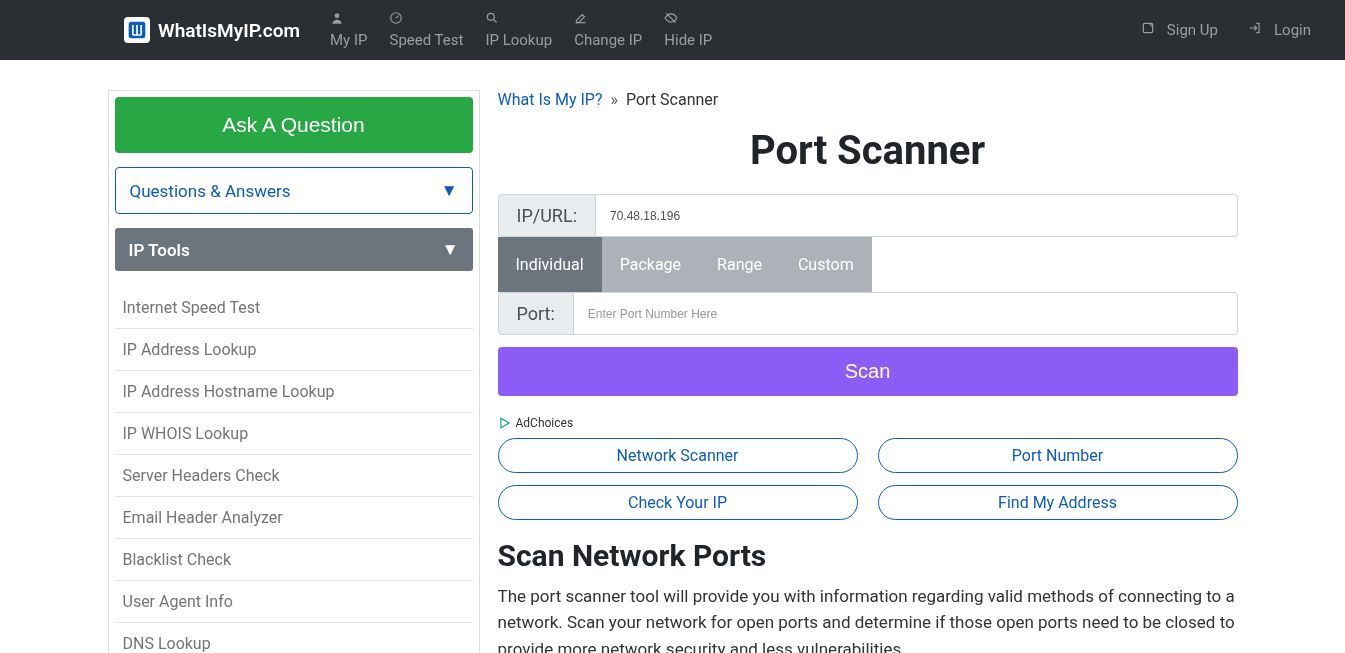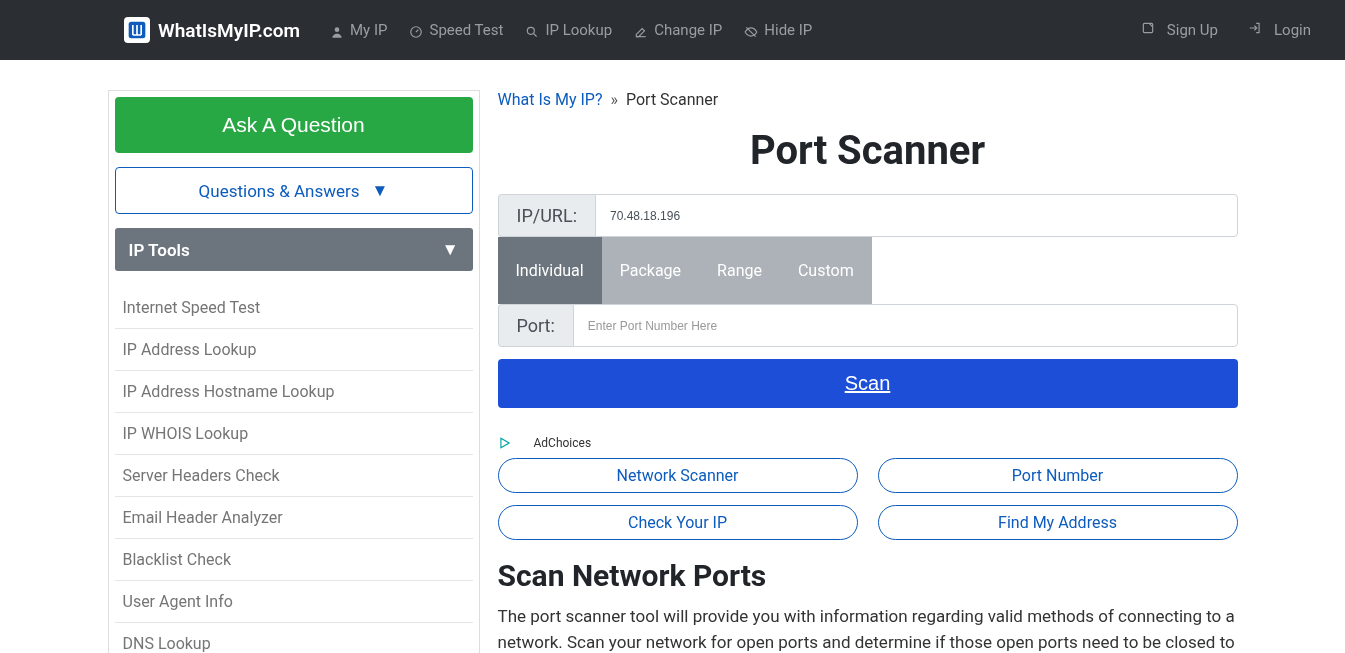--- a/index.html
+++ b/index.html
@@ -5,61 +5,61 @@
 * { margin: 0; padding: 0; box-sizing: border-box; }
 body { font-family: -apple-system, BlinkMacSystemFont, "Segoe UI", Roboto, "Helvetica Neue", Arial, sans-serif; background: #fff; color: #333; }
 
 
 .topbar { background: #2b2f33; height: 60px; display: flex; align-items: center; padding: 6px 24px; }
 .logo-wrap { display: flex; align-items: center; gap: 8px; margin-left: 100px; }
 .logo-icon { width: 26px; height: 26px; background: #fff; border-radius: 4px; display: flex; align-items: center; justify-content: center; }
 .logo-icon svg { width: 20px; height: 20px; }
 .logo-text { color: #fff; font-weight: 600; font-size: 19px; }
 .nav-links { display: flex; align-items: center; margin-left: 20px; gap: 2px; }
-.nav-item { color: #999ea3; padding: 8px 10px; display: flex; align-items: flex-end; gap: 6px; font-size: 15px; cursor: pointer; }
+.nav-item { color: #999ea3; padding: 8px 10px; display: flex; align-items: flex-start; gap: 6px; font-size: 15px; cursor: pointer; flex-direction: column; }
 .nav-item svg { width: 14px; height: 14px; fill: #999ea3; }
 .nav-right { margin-left: auto; display: flex; align-items: center; gap: 0; }
 .search-wrap { display: flex; }
 .search-input { width: 164px; height: 30px; border: none; padding: 0 10px; font-size: 14px; border-radius: 2px 0 0 2px; }
 .search-btn { width: 30px; height: 30px; background: #0d5cbd; border: none; display: flex; align-items: center; justify-content: center; cursor: pointer; border-radius: 0 2px 2px 0; }
 .search-btn svg { width: 14px; height: 14px; fill: #fff; }
 .auth-item { color: #999ea3; padding: 8px 10px; display: flex; gap: 12px; font-size: 15px; cursor: pointer; margin-left: 10px; }
 .auth-item svg { width: 14px; height: 14px; fill: #999ea3; }
 
 
 .container { display: flex; max-width: 1130px; margin: 0 auto; padding-top: 30px; gap: 18px; }
 .sidebar { width: 372px; border: 1px solid #ddd; padding: 6px; }
 .ask-btn { width: 100%; background: #28a745; color: #fff; border: none; padding: 16px; font-size: 21px; border-radius: 4px; cursor: pointer; font-weight: 400; }
-.qa-dropdown { margin-top: 14px; border: 1px solid #0d5cbd; border-radius: 4px; padding: 12px 14px; display: flex; justify-content: center; align-items: center; cursor: pointer; color: #0d5cbd; font-size: 17px; gap: 12px; }
+.qa-dropdown { margin-top: 14px; border: 1px solid #0d5cbd; border-radius: 4px; padding: 12px 14px; display: flex; justify-content: space-between; align-items: center; cursor: pointer; color: #0d5cbd; font-size: 17px; gap: 12px; }
 .qa-dropdown .caret { color: #0d5cbd; }
 .tools-header { margin-top: 14px; background: #6c757d; color: #fff; padding: 11px 14px; display: flex; justify-content: space-between; align-items: center; cursor: pointer; font-size: 17px; font-weight: 600; border-radius: 3px; }
 .tools-list { margin-top: 16px; }
 .tool-item { padding: 11px 8px; border-bottom: 1px solid #e5e5e5; color: #757575; font-size: 16px; cursor: pointer; }
 
 .main { flex: 1; }
 .breadcrumb { font-size: 16px; margin-bottom: 18px; }
 .breadcrumb a { color: #0d5cbd; text-decoration: none; }
 .breadcrumb .sep { color: #555; margin: 0 4px; }
 .breadcrumb .current { color: #333; }
 .page-title { font-size: 40px; font-weight: 700; text-align: center; margin-bottom: 20px; color: #212529; }
 
 .input-row { display: flex; margin-bottom: 0; }
 .input-label { background: #e9ecef; border: 1px solid #ced4da; padding: 10px 18px; font-size: 18px; color: #495057; border-radius: 4px 0 0 4px; border-right: none; }
 .input-field { flex: 1; border: 1px solid #ced4da; padding: 10px 14px; font-size: 12px; border-radius: 0 4px 4px 0; color: #495057; }
 .input-field::placeholder { color: #999; }
 
 .tabs { display: flex; margin-top: 0; }
-.tab { padding: 24px 18px; font-size: 16px; cursor: pointer; color: #fff; }
+.tab { padding: 18px 18px; font-size: 16px; cursor: pointer; color: #fff; }
 .tab.active { background: #6c757d; }
 .tab:not(.active) { background: #adb2b8; }
 
 .port-row { display: flex; margin-top: 0; }
-.scan-btn { width: 100%; background: #1d4ed8; color: #fff; border: none; padding: 13px; font-size: 20px; border-radius: 4px; cursor: pointer; margin-top: 12px; text-decoration: underline; }
-
-.adchoices { display: flex; align-items: center; gap: 22px; margin-top: 28px; }
+.scan-btn { width: 100%; background: #8b5cf6; color: #fff; border: none; padding: 13px; font-size: 20px; border-radius: 4px; cursor: pointer; margin-top: 12px; }
+
+.adchoices { display: flex; align-items: center; gap: 4px; margin-top: 20px; }
 .adchoices svg { width: 14px; height: 14px; }
 .adchoices span { font-size: 12px; color: #333; }
 
 .pill-grid { display: grid; grid-template-columns: 1fr 1fr; gap: 12px 20px; margin-top: 8px; }
 .pill { border: 1px solid #0d5cbd; border-radius: 18px; padding: 7px; text-align: center; color: #0d5cbd; font-size: 16px; cursor: pointer; }
 
 .section-title { font-size: 30px; font-weight: 700; margin-top: 18px; color: #212529; }
 .section-text { font-size: 17px; color: #333; margin-top: 10px; line-height: 1.55; }
 </style>
 </head>

